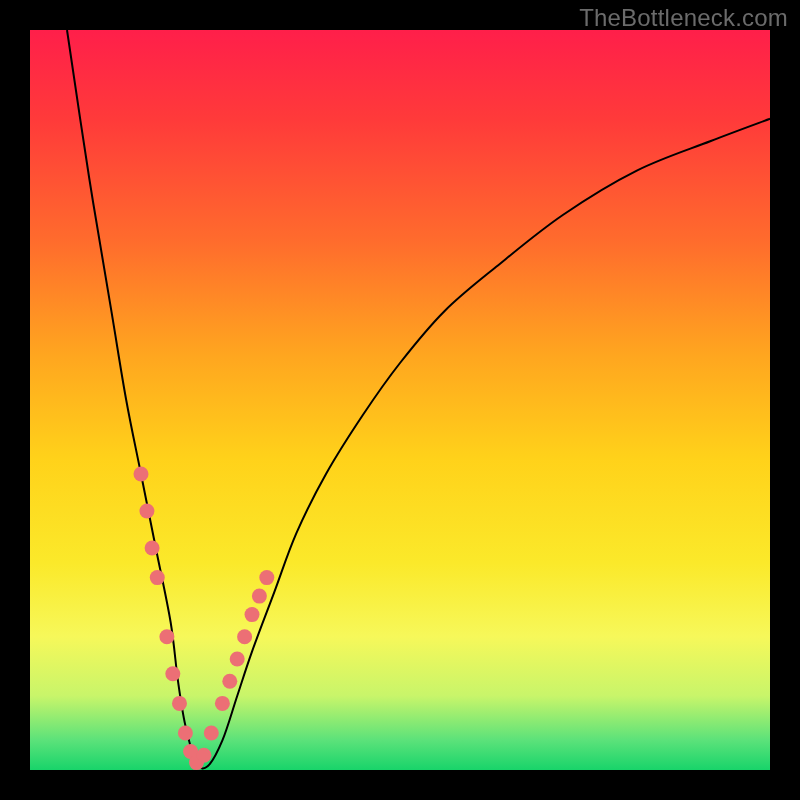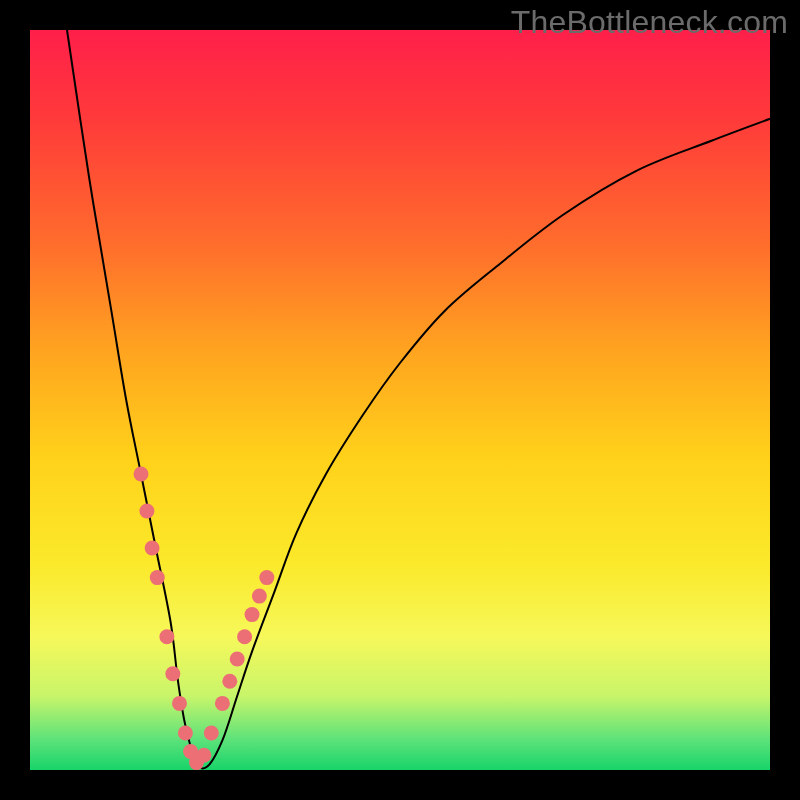--- a/index.html
+++ b/index.html
@@ -33,21 +33,21 @@
       #f6f85a 82%,
       #c8f56a 90%,
       #5be27a 96%,
       #18d46a 100%);
   }
   .watermark {
     position: absolute;
     top: 4px;
     right: 12px;
     color: #6b6b6b;
-    font-size: 32px;
+    font-size: 24px;
     font-weight: 500;
     letter-spacing: 0.2px;
     user-select: none;
   }
   svg.curve-layer {
     position: absolute;
     left: 0;
     top: 0;
     width: 740px;
     height: 740px;

